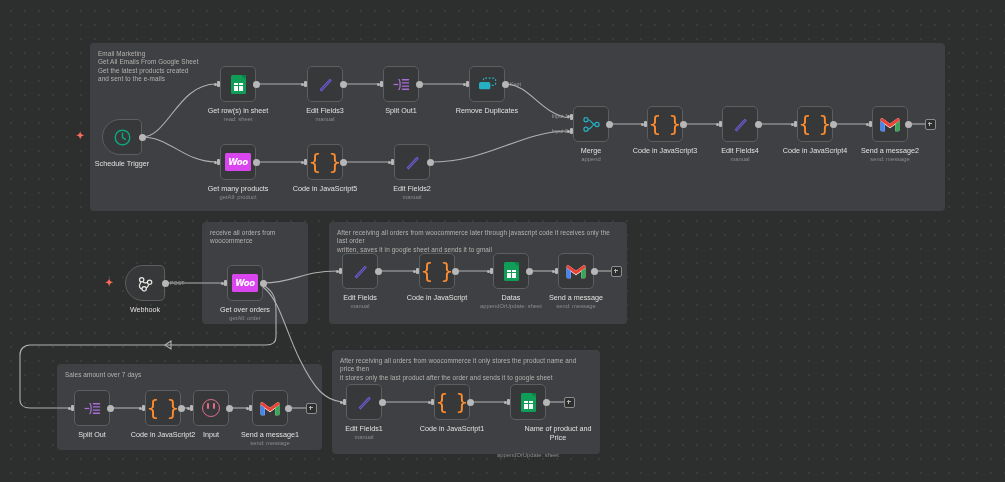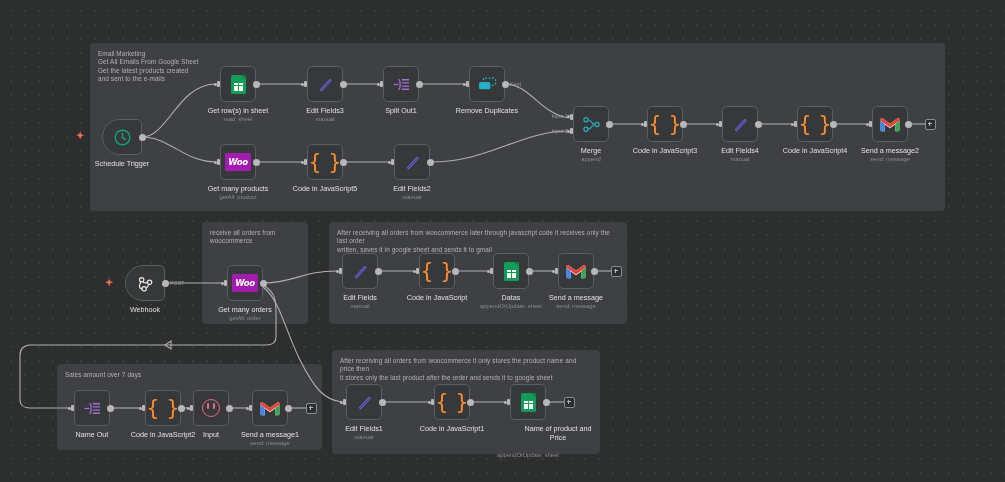--- a/index.html
+++ b/index.html
@@ -135,21 +135,21 @@
     position:absolute;left:3px;top:8px;width:9px;height:8px;
     background:#fff;
   }
   .gsheet .grid:before{
     content:"";position:absolute;left:0;top:2.6px;width:9px;height:1px;background:#0f9d58;
   }
   .gsheet .grid:after{
     content:"";position:absolute;left:4px;top:0;width:1px;height:8px;background:#0f9d58;
   }
   .woo{
-    background:#a21caf;color:#fff;
+    background:#d946ef;color:#fff;
     font-size:8.5px;font-weight:700;font-style:italic;
     padding:4px 3px;border-radius:1.5px;
     font-family:"DejaVu Sans", sans-serif;
     letter-spacing:-.3px;
   }
   .curly{color:#ff8c2e;font-size:21px;font-weight:400;line-height:21px;font-family:"DejaVu Sans", sans-serif;}
   .gmail{width:20px;height:15px;}
   .wait-ic{
     width:16px;height:16px;border:1.6px solid #e06c8a;border-radius:50%;
     position:relative;
@@ -392,21 +392,21 @@
     </svg>
     <div class="port-out"></div>
     <div class="outlabel">POST</div>
     <div class="nlabel">Webhook</div>
   </div>
 
   <div class="node" style="left:227px;top:265px;">
     <span class="woo">Woo</span>
     <div class="port-in"></div>
     <div class="port-out"></div>
-    <div class="nlabel">Get many orders</div>
+    <div class="nlabel">Get over orders</div>
     <div class="nsub">getAll: order</div>
   </div>
 
   <div class="node" style="left:342px;top:253px;">
     <svg class="ic" width="19" height="19" viewBox="0 0 24 24">
       <path d="M5.5 18.5 L17.5 5.5 L19 7 L7 20 Z" fill="none" stroke="#6a5bd6" stroke-width="1.5" stroke-linejoin="round"></path>
     </svg>
     <div class="port-in"></div>
     <div class="port-out"></div>
     <div class="nlabel">Edit Fields</div>
@@ -447,21 +447,21 @@
   <div class="endplus" style="left:611px;top:266px;"></div>
 
   <div class="node" style="left:74px;top:390px;">
     <svg class="ic" width="19" height="19" viewBox="0 0 24 24">
       <path d="M2 12 H8" stroke="#a86fd6" stroke-width="1.6" fill="none"></path>
       <path d="M8 5.5 C11 5.5 11 18.5 8 18.5" stroke="#a86fd6" stroke-width="1.6" fill="none"></path>
       <path d="M13 6 H21 M13 10 H21 M13 14 H21 M13 18 H21" stroke="#a86fd6" stroke-width="1.6" fill="none" stroke-linecap="round"></path>
     </svg>
     <div class="port-in"></div>
     <div class="port-out"></div>
-    <div class="nlabel">Name Out</div>
+    <div class="nlabel">Split Out</div>
   </div>
 
   <div class="node" style="left:145px;top:390px;">
     <span class="curly">{ }</span>
     <div class="port-in"></div>
     <div class="port-out"></div>
     <div class="nlabel">Code in JavaScript2</div>
   </div>
 
   <div class="node" style="left:193px;top:390px;">

